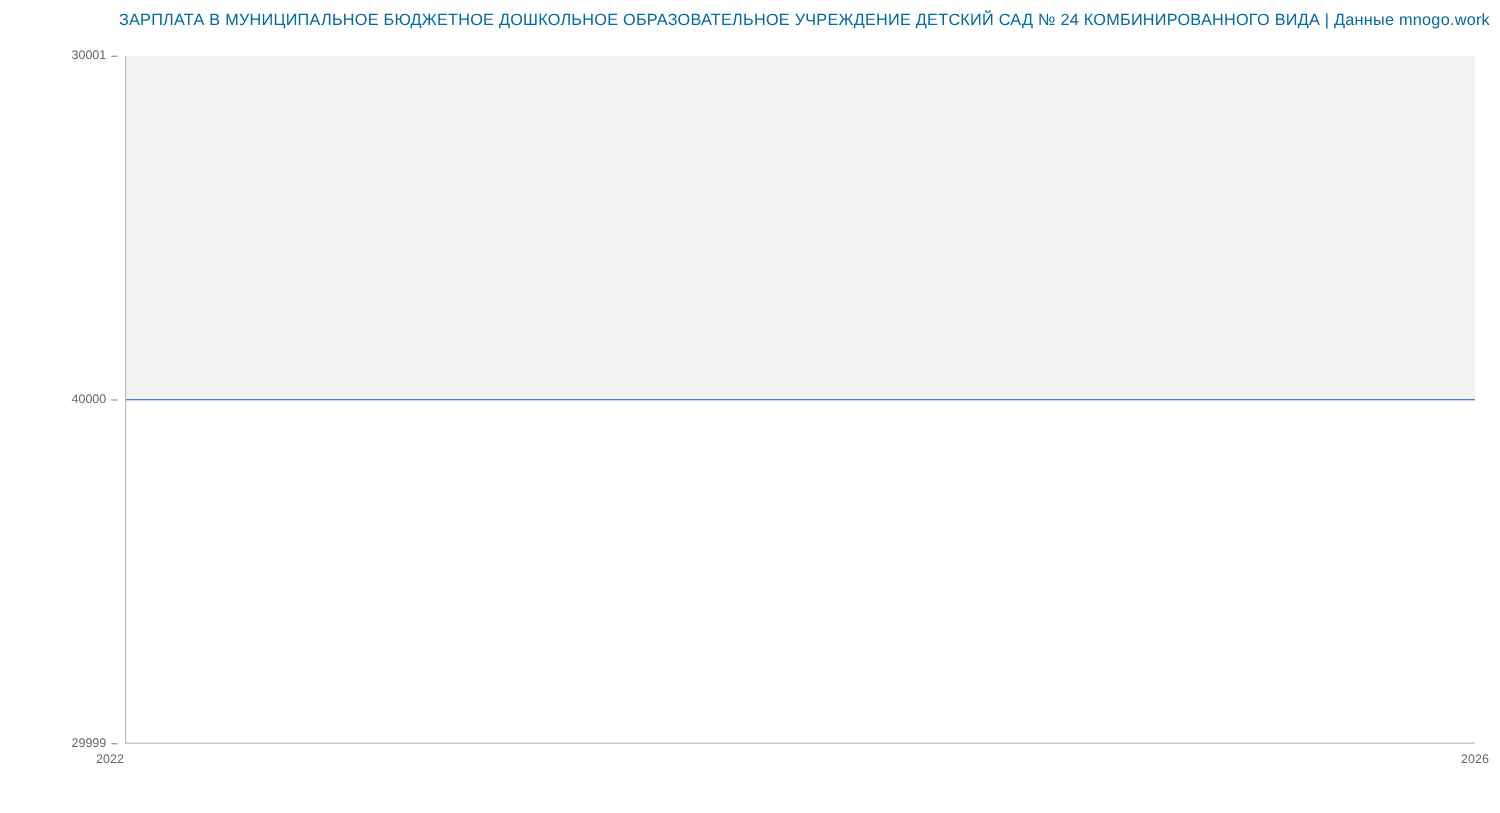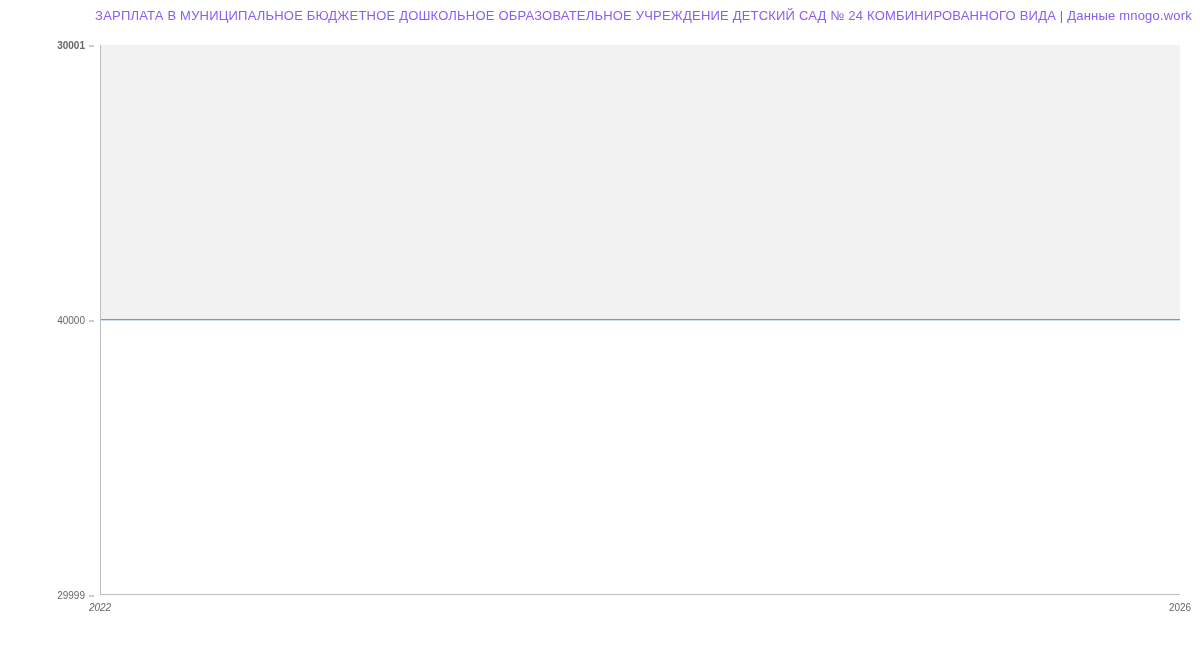--- a/index.html
+++ b/index.html
@@ -16,21 +16,21 @@
     width: 1200px;
     height: 650px;
   }
   .title {
     position: absolute;
     top: 8px;
     left: 0;
     right: 8px;
     text-align: right;
     font-size: 13px;
-    color: #8b5cf6;
+    color: #0369a1;
     letter-spacing: 0.2px;
     margin-left: 44px;
   }
   .plot {
     position: absolute;
     left: 100px;
     top: 45px;
     width: 1080px;
     height: 550px;
   }
@@ -85,32 +85,32 @@
     white-space: nowrap;
   }
   .ytick .tickmark {
     display: inline-block;
     width: 5px;
     height: 1px;
     background: #999999;
     vertical-align: middle;
     margin-left: 4px;
   }
-  .ytick-top    { top: 45px; font-weight: bold; }
+  .ytick-top    { top: 45px; }
   .ytick-mid    { top: 320px; }
   .ytick-bot    { top: 595px; margin-left: 25px; }
   .xtick {
     position: absolute;
     top: 602px;
     font-size: 10px;
     color: #666666;
     transform: translateX(-50%);
     white-space: nowrap;
   }
-  .xtick-left  { left: 100px; font-style: italic; }
+  .xtick-left  { left: 88px; }
   .xtick-right { left: 1180px; }
 </style>
 </head>
 <body>
 
 <div class="chart-wrap">
 
   <div class="title">ЗАРПЛАТА В МУНИЦИПАЛЬНОЕ БЮДЖЕТНОЕ ДОШКОЛЬНОЕ ОБРАЗОВАТЕЛЬНОЕ УЧРЕЖДЕНИЕ ДЕТСКИЙ САД № 24 КОМБИНИРОВАННОГО ВИДА | Данные mnogo.work</div>
 
   <div class="ytick ytick-top">

